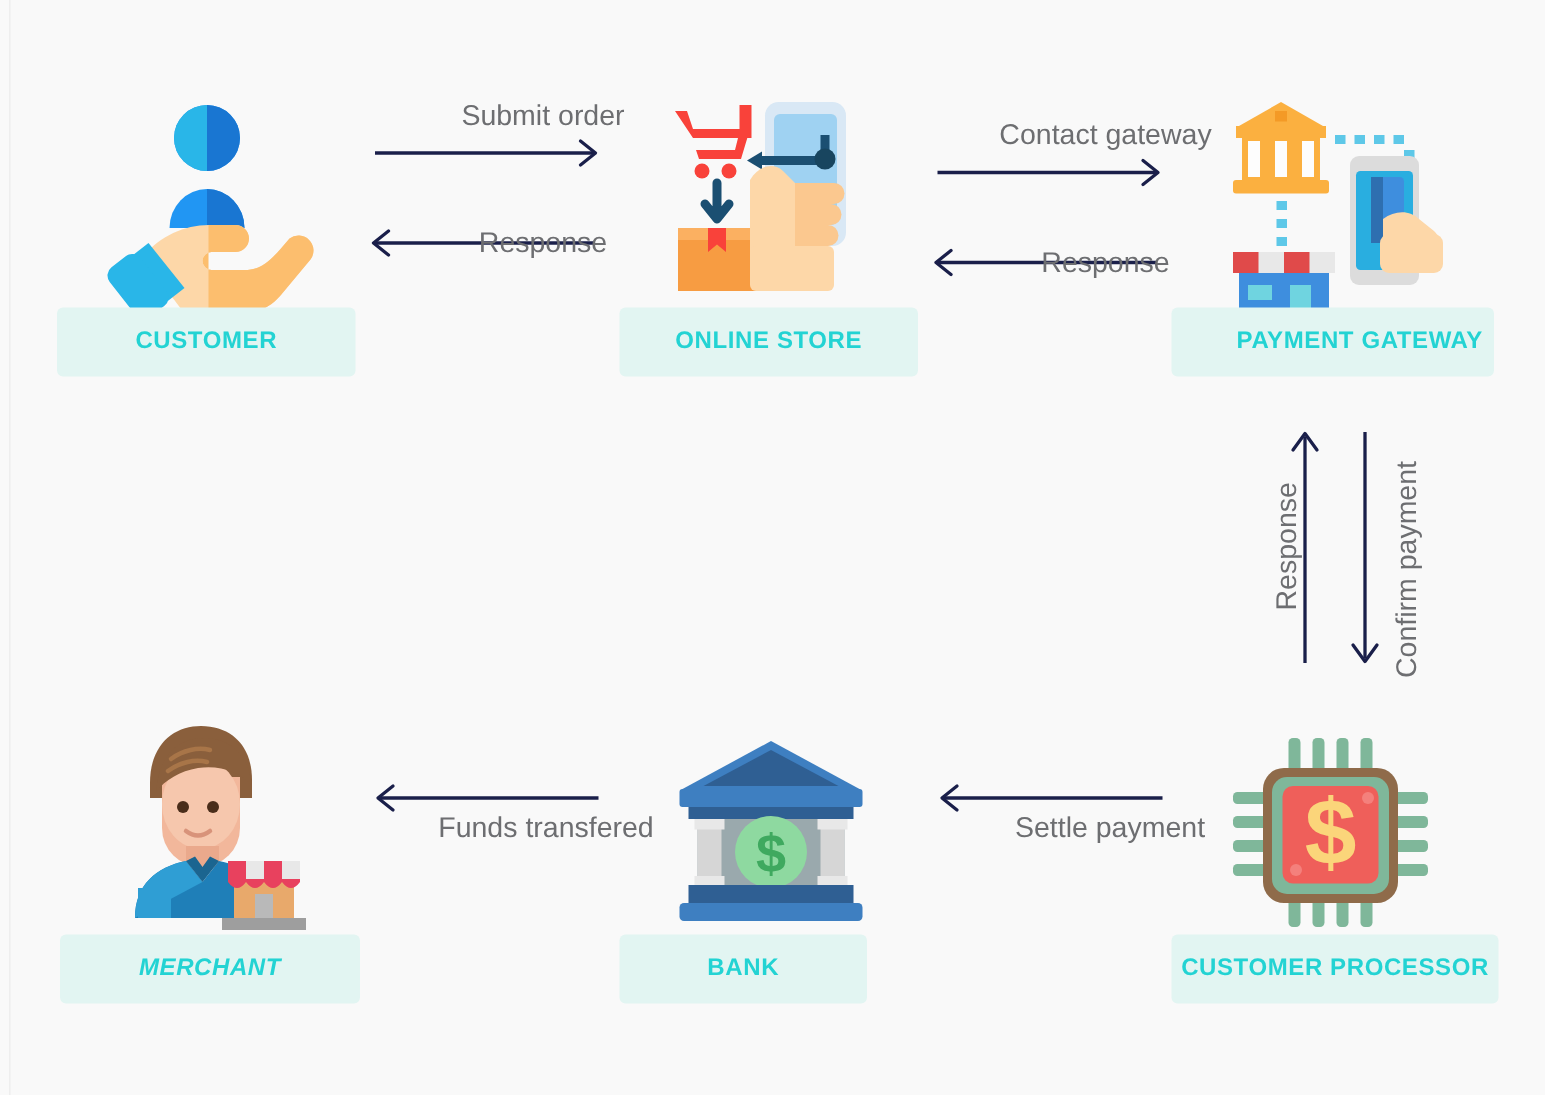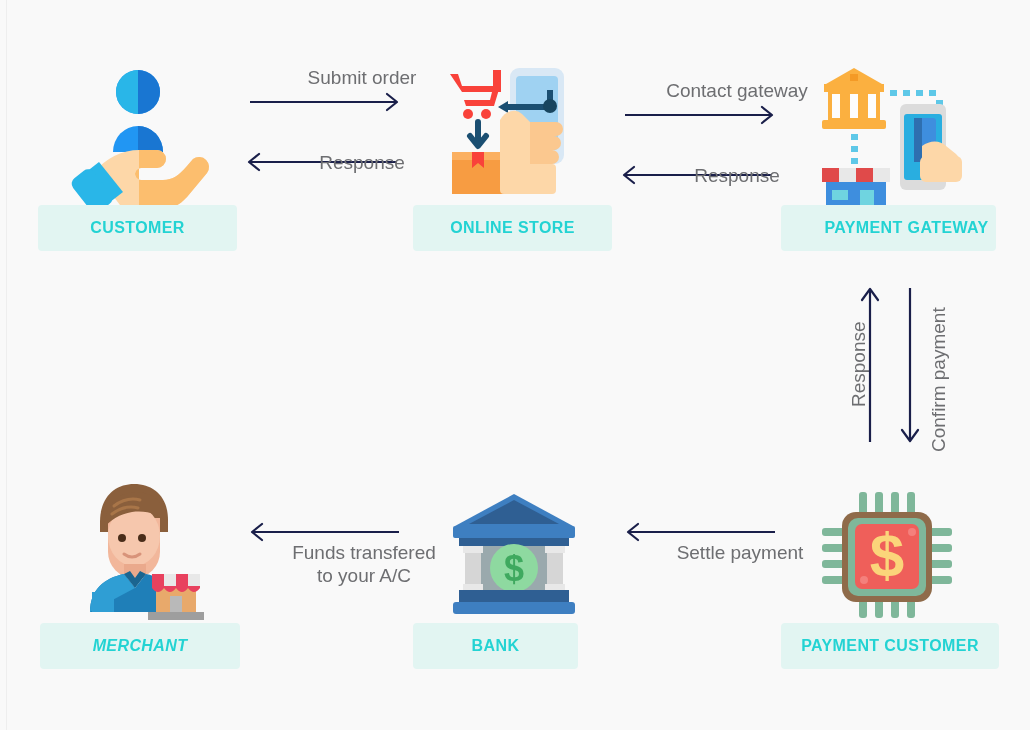--- a/index.html
+++ b/index.html
@@ -298,21 +298,21 @@
         <rect x="28" y="28" width="78" height="78" rx="10" fill="#7fb79a"></rect>
         <rect x="35" y="34" width="64" height="65" rx="7" fill="#ef5f5a"></rect>
 
         <circle cx="92" cy="42" r="4" fill="#f4807c"></circle>
         <circle cx="44" cy="90" r="4" fill="#f4807c"></circle>
 
         <text x="67" y="86" font-family="'Liberation Sans', sans-serif" font-size="62" font-weight="bold" fill="#fbd57a" text-anchor="middle">$</text>
       </svg>
     </div>
     <div class="node-label" style="left:0px; top:155px; width:218px; height:46px;">
-      <span>PAYMENT CUSTOMER</span>
+      <span>CUSTOMER PROCESSOR</span>
     </div>
   </div>
 
   <div class="arrow-group" style="left:248px; top:62px; width:152px; height:120px;">
     <div class="arrow-text" style="left:0px; top:4px; width:152px;">Submit order</div>
     <svg width="152" height="110" viewBox="0 0 152 110" style="position:absolute; left:0; top:28px;">
       <g stroke="#1a1f4a" stroke-width="2.2" fill="none">
         <line x1="2" y1="12" x2="148" y2="12"></line>
         <polyline points="139,4 149,12 139,20" stroke-linecap="round" stroke-linejoin="round"></polyline>
         <line x1="2" y1="72" x2="148" y2="72"></line>
@@ -363,16 +363,15 @@
   </div>
 
   <div class="arrow-group" style="left:250px; top:515px; width:152px; height:90px;">
     <svg width="152" height="24" viewBox="0 0 152 24" style="position:absolute; left:0; top:5px;">
       <g stroke="#1a1f4a" stroke-width="2.2" fill="none">
         <line x1="3" y1="12" x2="149" y2="12"></line>
         <polyline points="12,4 2,12 12,20" stroke-linecap="round" stroke-linejoin="round"></polyline>
       </g>
     </svg>
     <div class="arrow-text" style="left:-10px; top:26px; width:172px;">Funds transfered</div>
-    <div class="arrow-text" style="left:-10px; top:49px; width:172px;">to your A/C</div>
   </div>
 
 </div>
 
 </body></html>

